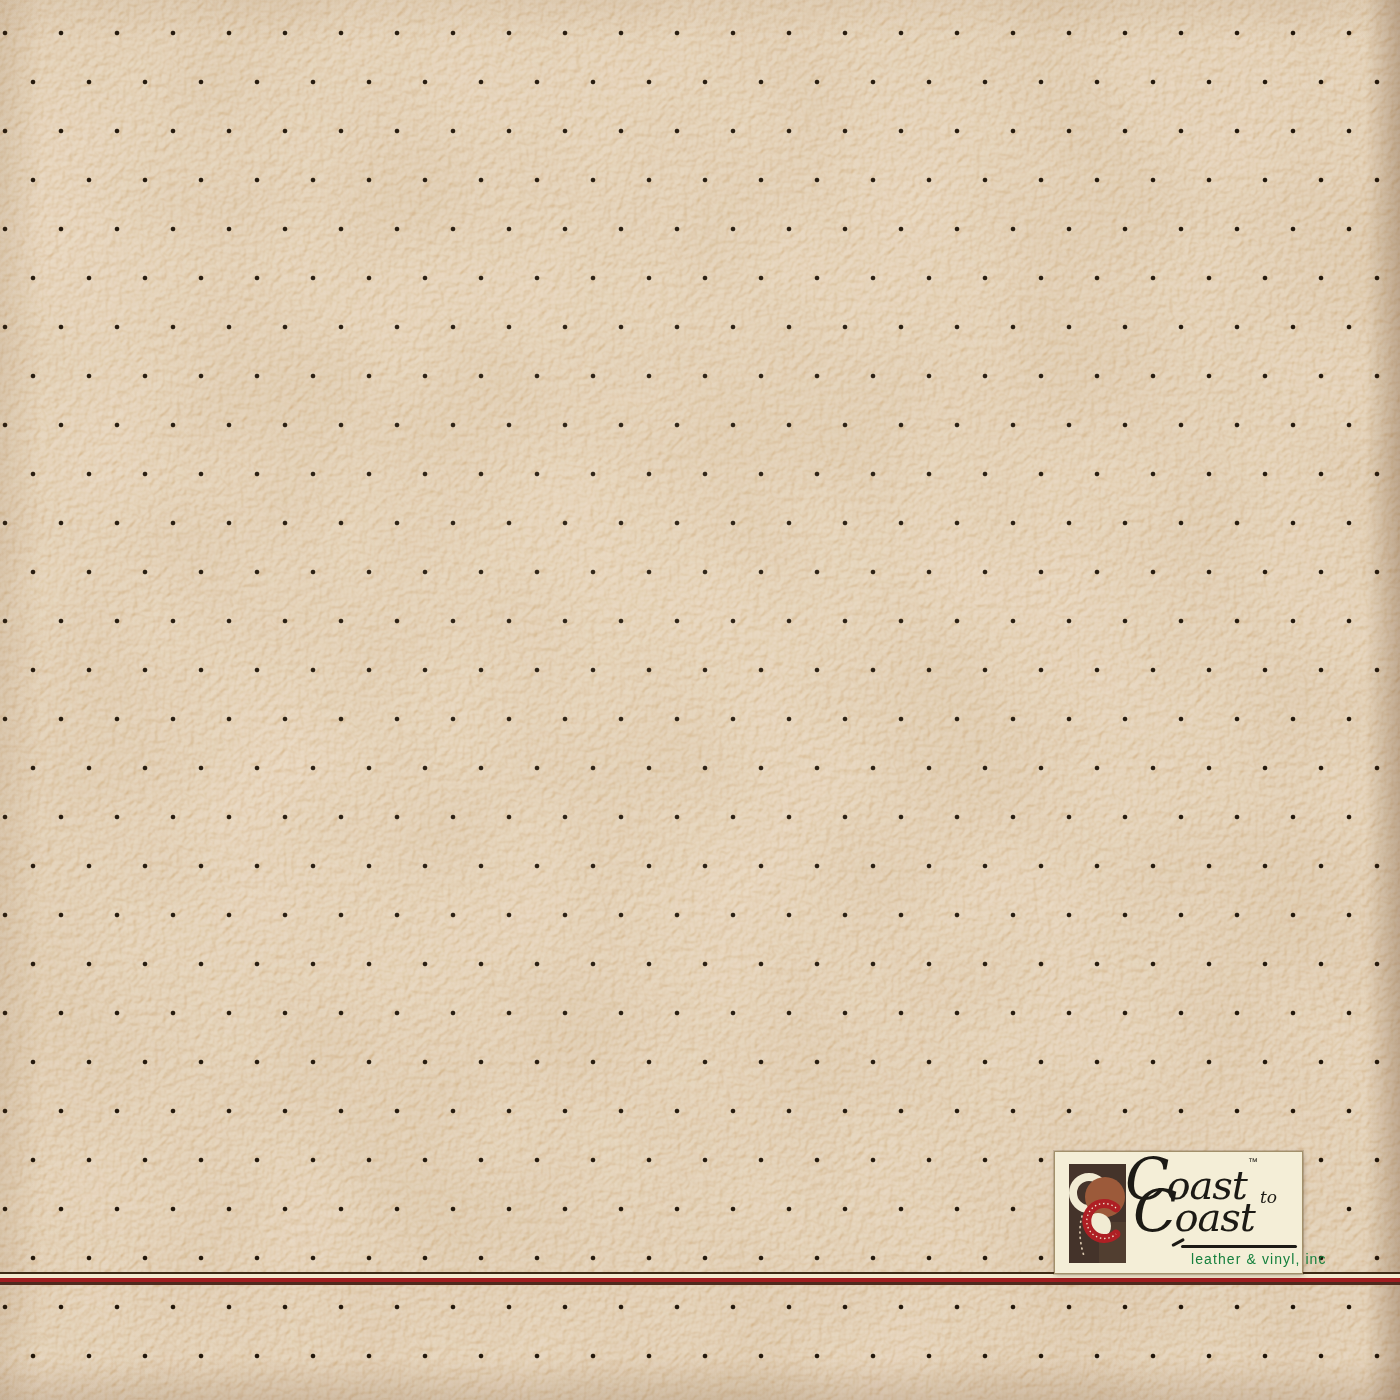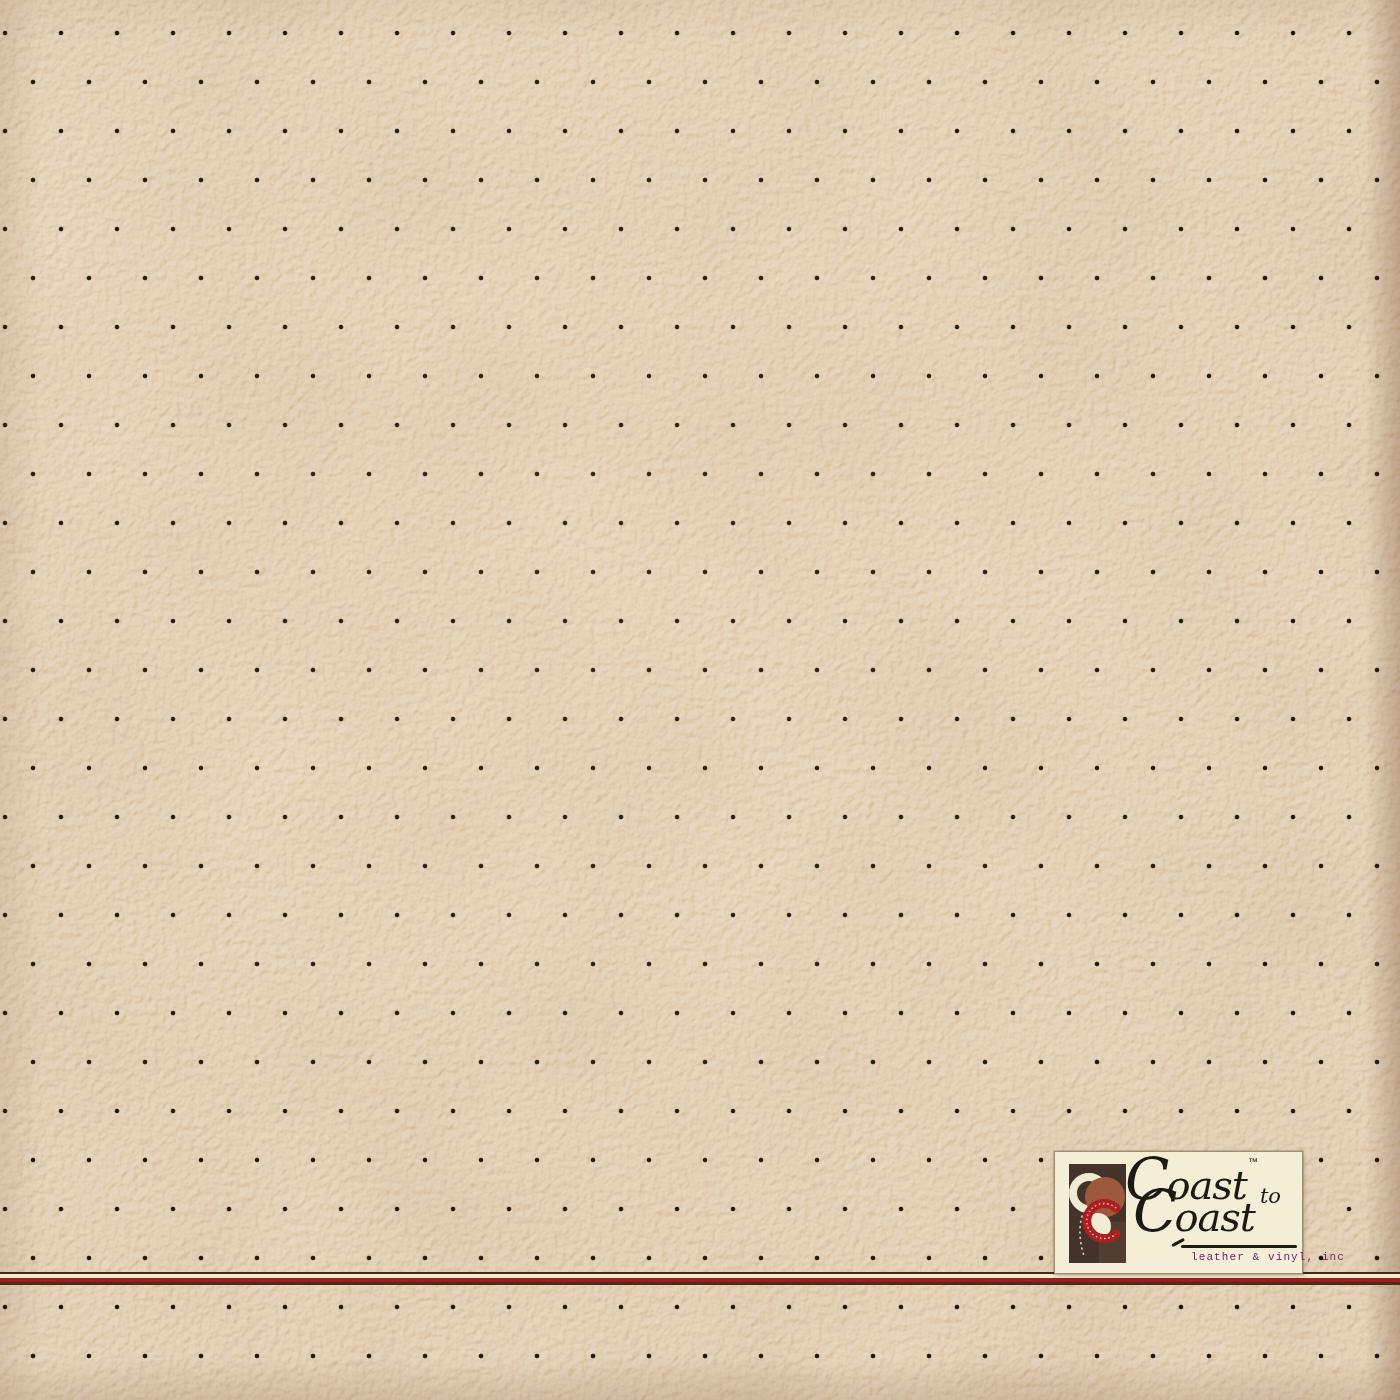--- a/index.html
+++ b/index.html
@@ -89,21 +89,21 @@
   .tm {
     display: inline-block;
     font-size: 10px;
     font-style: normal;
     vertical-align: 34px;
     margin-left: 1px;
     font-family: "Liberation Sans", sans-serif;
   }
   .connector {
     display: inline-block;
-    font-size: 21px;
+    font-size: 17px;
     position: relative;
     top: 4px;
     left: 2px;
   }
 
   .rule {
     position: absolute;
     left: 126px;
     top: 93px;
     width: 116px;
@@ -120,24 +120,24 @@
     height: 2.5px;
     background: var(--ink, #1c1a15);
     border-radius: 2px;
     transform: rotate(-28deg);
   }
 
   .tagline {
     position: absolute;
     left: 136px;
     top: 99px;
-    font-size: 11px;
+    font-size: 14px;
     letter-spacing: 1.1px;
-    color: #701a75;
-    font-family: Liberation Mono, monospace;
+    color: #15803d;
+    font-family: Liberation Sans, sans-serif;
     white-space: nowrap;
   }
 </style>
 </head>
 <body>
 
 <div class="stage">
 
   <svg class="grain" width="1400" height="1400" aria-hidden="true">
     <defs>

